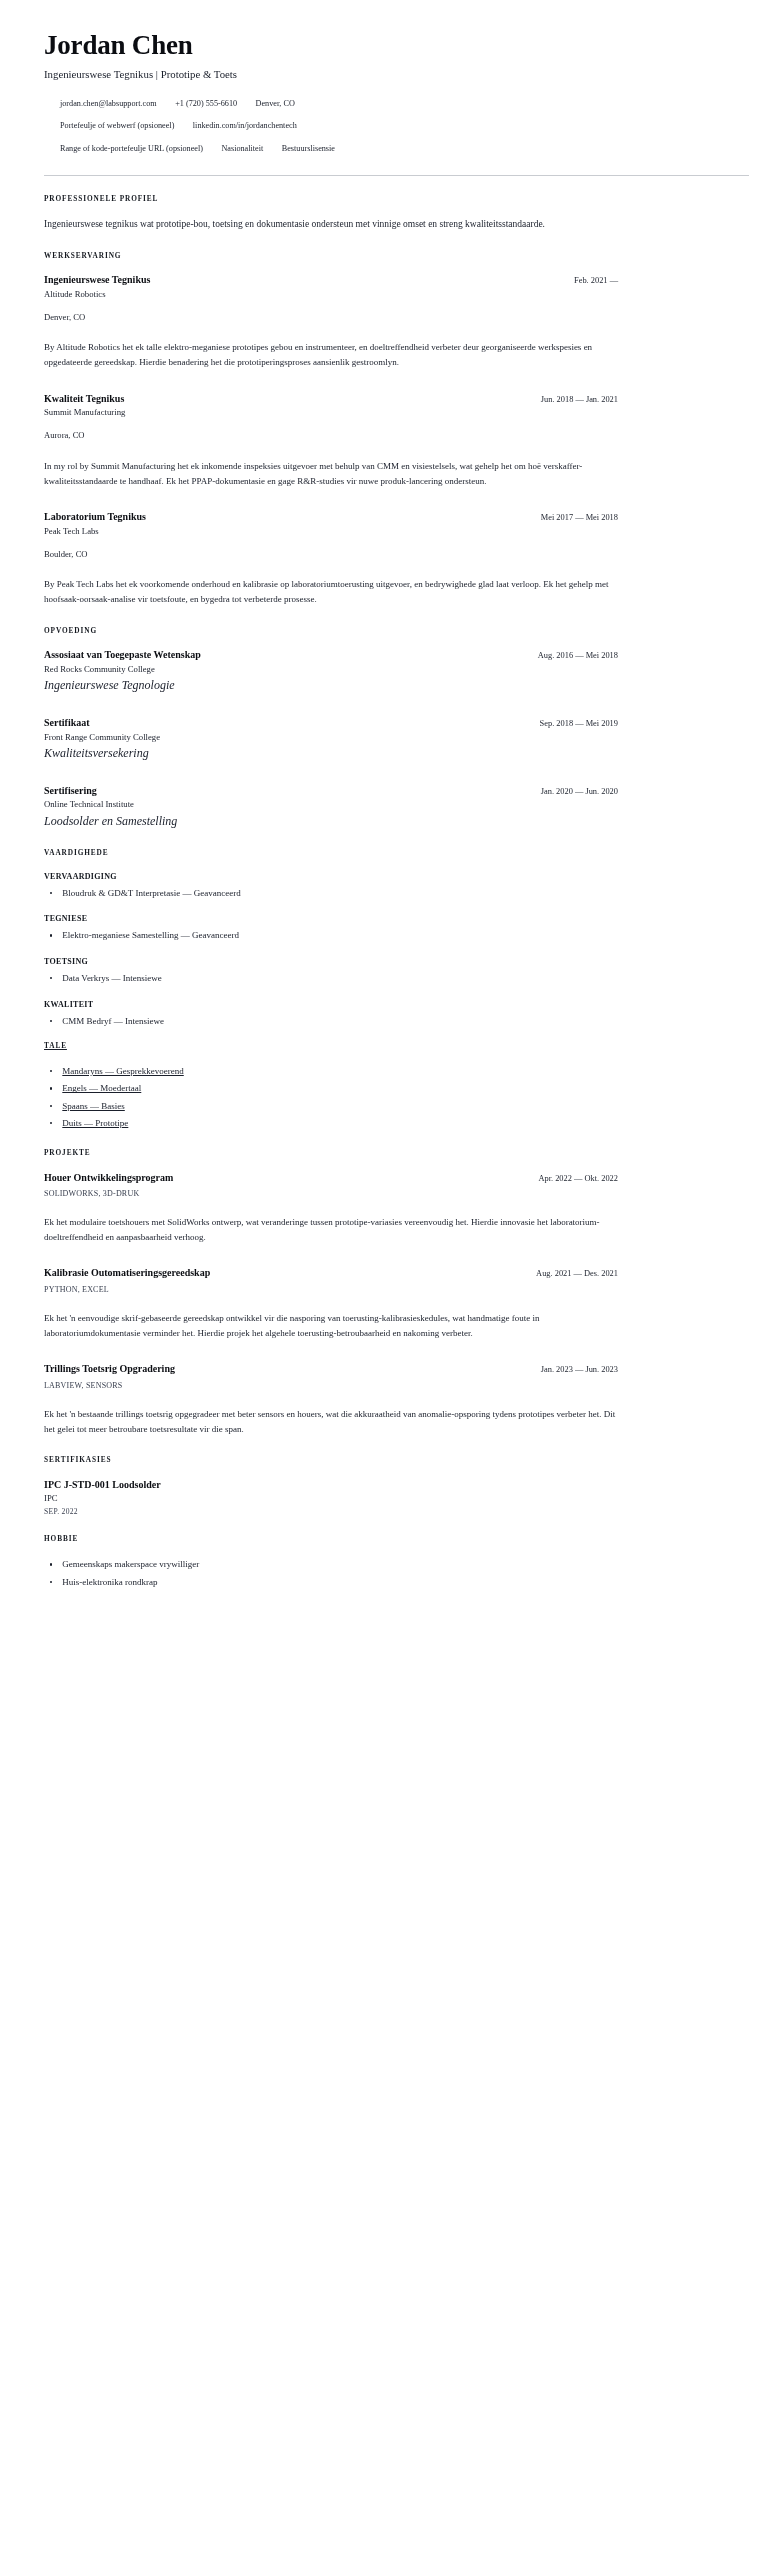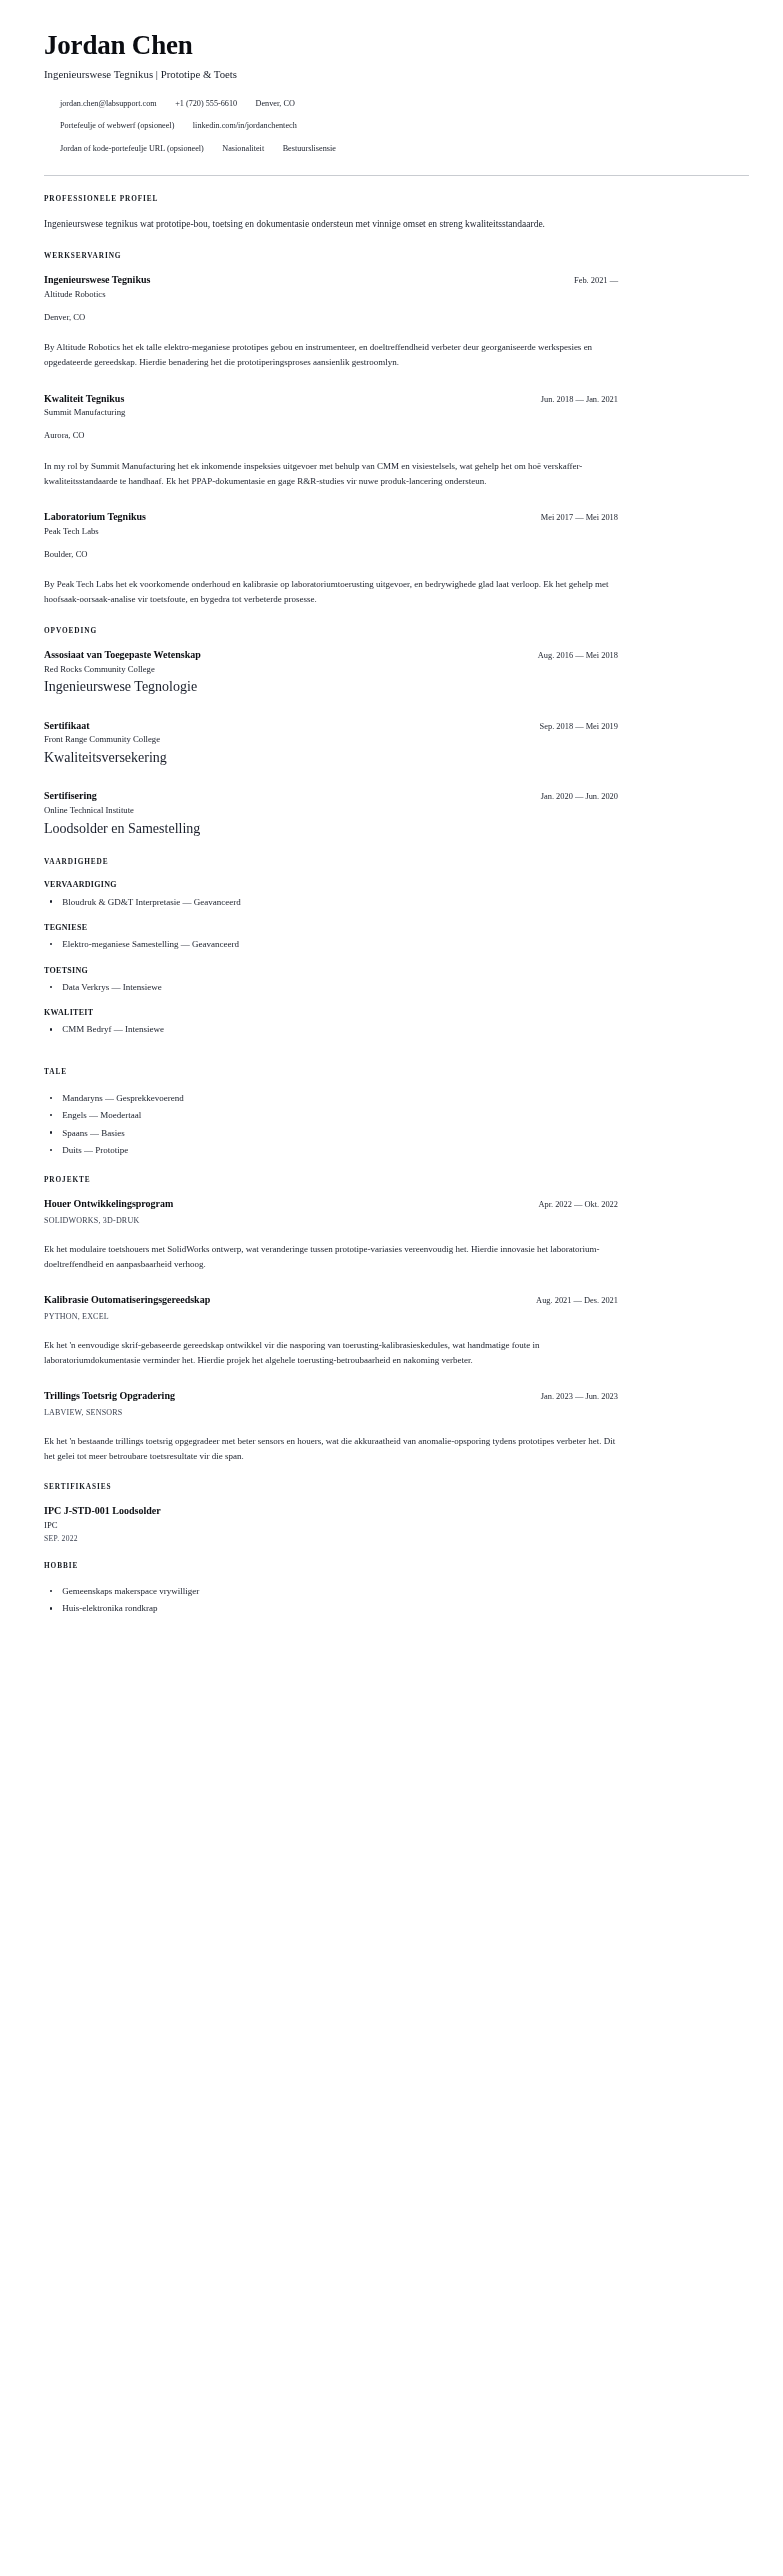--- a/index.html
+++ b/index.html
@@ -96,24 +96,25 @@
     color: #232833;
     flex: none;
   }
   .entry-org {
     font-size: 8.7px;
     line-height: 1.45;
     margin: 1.3px 0 0 0;
     color: #1a1f2b;
   }
   .entry-sub {
-    font-size: 14px;
+    font-size: 12px;
     line-height: 1.45;
     margin: 2px 0 0 0;
     color: #1a1f2b;
+    font-style: italic;
   }
   .entry-loc {
     font-size: 8.6px;
     line-height: 1.45;
     margin: 10.4px 0 0 0;
     color: #1a1f2b;
   }
   .entry-tech {
     font-size: 8px;
     letter-spacing: 0.2px;
@@ -166,21 +167,21 @@
     content: "";
     position: absolute;
     left: 5.9px;
     top: 5.9px;
     width: 2.2px;
     height: 2.2px;
     border-radius: 50%;
     background: #1a1f2b;
   }
 
-  .lang-block { margin-top: 31px; }
+  .lang-block { margin-top: 13px; text-decoration: underline; }
 </style>
 </head>
 <body>
 
 <div class="page">
 
   <header>
     <h1 class="name">Jordan Chen</h1>
     <div class="headline">Ingenieurswese Tegnikus | Prototipe &amp; Toets</div>
 
@@ -192,21 +193,21 @@
       <span class="contact-item">Denver, CO</span>
     </div>
 
     <div class="contact-row">
       <span class="contact-item">Portefeulje of webwerf (opsioneel)</span>
       <span class="contact-gap"></span>
       <span class="contact-item">linkedin.com/in/jordanchentech</span>
     </div>
 
     <div class="contact-row">
-      <span class="contact-item">Jordan of kode-portefeulje URL (opsioneel)</span>
+      <span class="contact-item">Range of kode-portefeulje URL (opsioneel)</span>
       <span class="contact-gap"></span>
       <span class="contact-item">Nasionaliteit</span>
       <span class="contact-gap"></span>
       <span class="contact-item">Bestuurslisensie</span>
     </div>
 
     <hr class="rule">
   </header>
 
   <section class="section">

